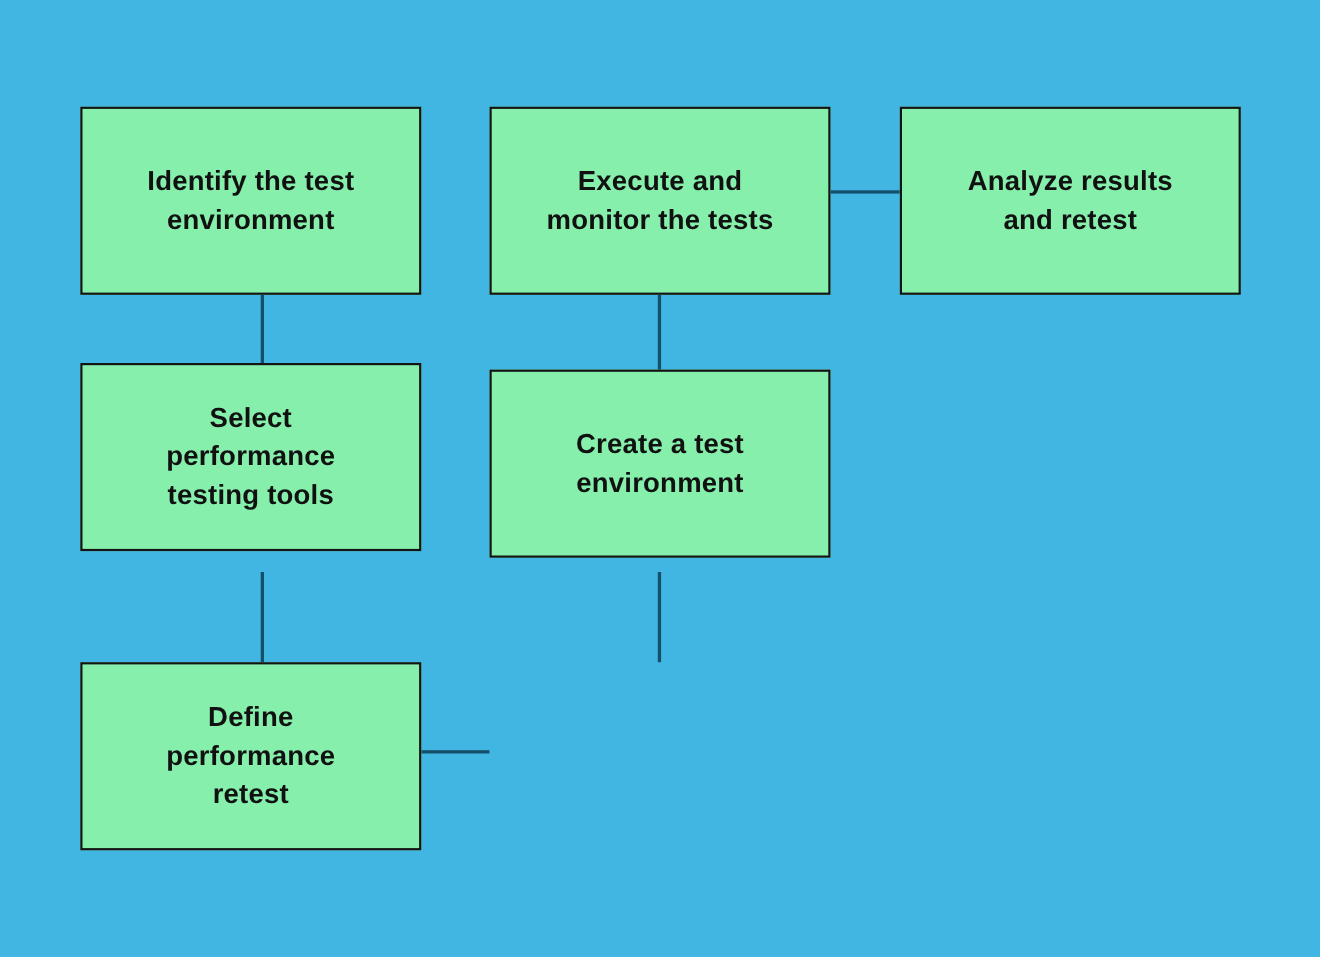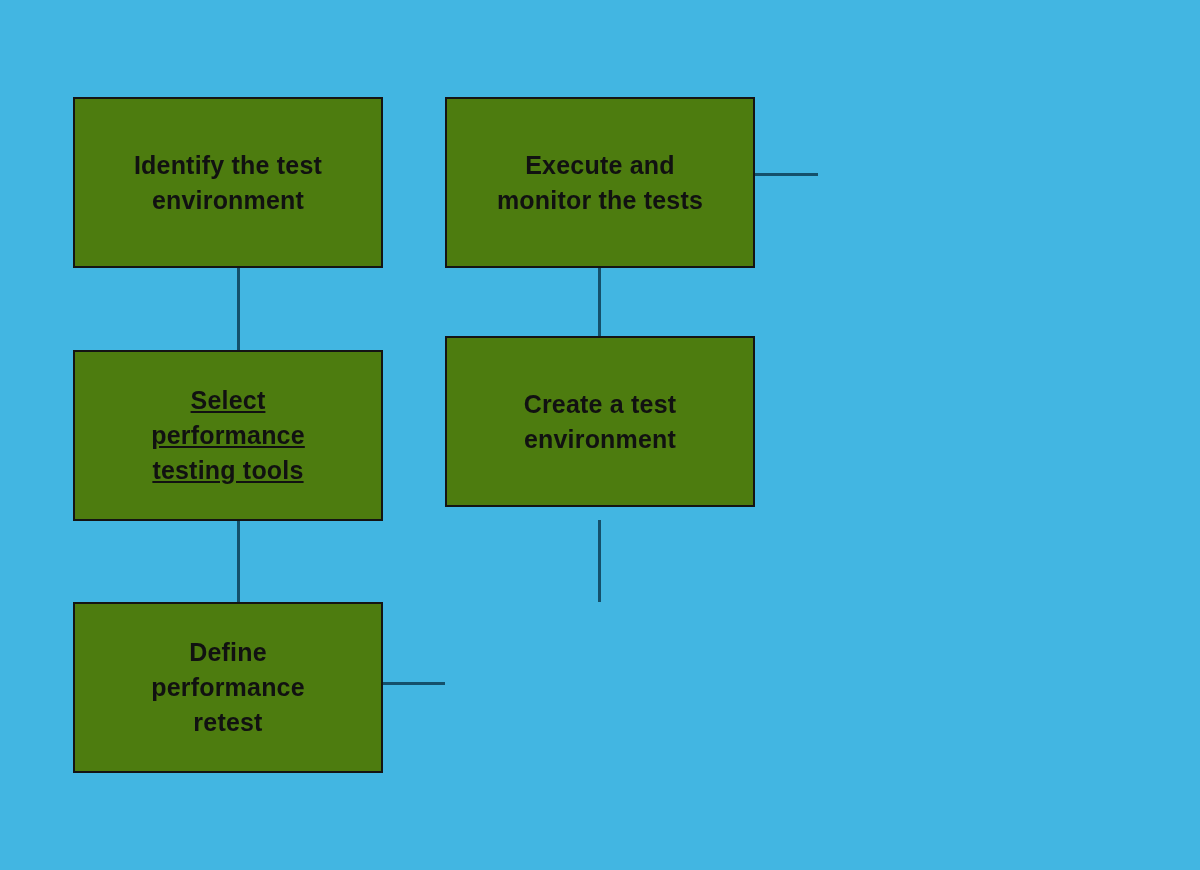--- a/index.html
+++ b/index.html
@@ -15,21 +15,21 @@
     overflow: hidden;
   }
   .canvas {
     position: absolute;
     inset: 0;
   }
   .node {
     position: absolute;
     width: 310px;
     height: 171px;
-    background: #4d7c0f;
+    background: #86efac;
     border: 2px solid #141414;
     box-sizing: border-box;
     display: flex;
     align-items: center;
     justify-content: center;
     text-align: center;
     font-weight: 700;
     font-size: 25px;
     line-height: 35px;
     color: #111111;
@@ -40,21 +40,21 @@
   .connector {
     position: absolute;
     background: #14506b;
   }
   .connector.v { width: 3px; height: 82px; }
   .connector.h { height: 3px; }
 
   #node-identify { left: 73px;  top: 97px; }
   #node-execute  { left: 445px; top: 97px; }
   #node-analyze  { left: 818px; top: 97px; }
-  #node-select   { left: 73px;  top: 350px; text-decoration: underline; }
+  #node-select   { left: 73px;  top: 330px; }
   #node-create   { left: 445px; top: 336px; }
   #node-define   { left: 73px;  top: 602px; }
   #node-plan     { left: 445px; top: 602px; }
 
   #conn-identify-select { left: 237px; top: 268px; }
   #conn-select-define   { left: 237px; top: 520px; }
   #conn-create-execute  { left: 598px; top: 268px; }
   #conn-plan-create     { left: 598px; top: 520px; }
   #conn-execute-analyze { left: 755px; top: 173px; width: 63px; }
   #conn-define-plan     { left: 383px; top: 682px; width: 62px; }
@@ -70,20 +70,22 @@
   <div class="connector v" id="conn-plan-create"></div>
   <div class="connector v" id="conn-create-execute"></div>
   <div class="connector h" id="conn-execute-analyze"></div>
 
   <div class="node" id="node-identify">Identify the test
 environment</div>
 
   <div class="node" id="node-execute">Execute and
 monitor the tests</div>
 
+  <div class="node" id="node-analyze">Analyze results
+and retest</div>
 
   <div class="node" id="node-select">Select
 performance
 testing tools</div>
 
   <div class="node" id="node-create">Create a test
 environment</div>
 
   <div class="node" id="node-define">Define
 performance

